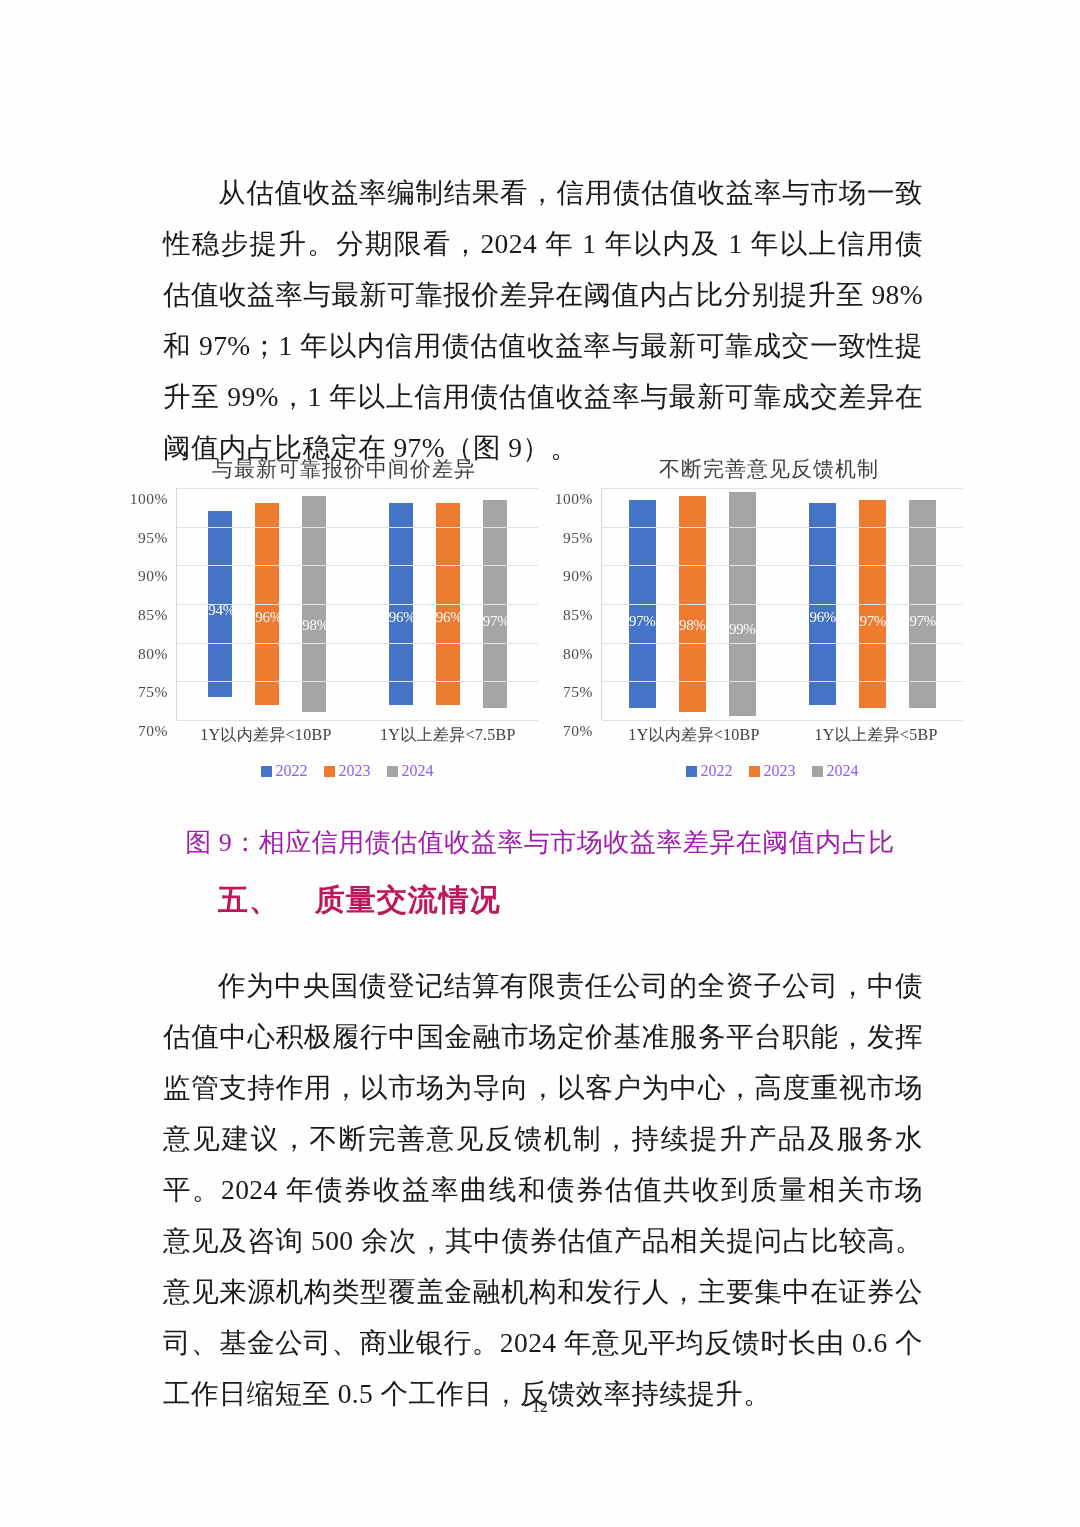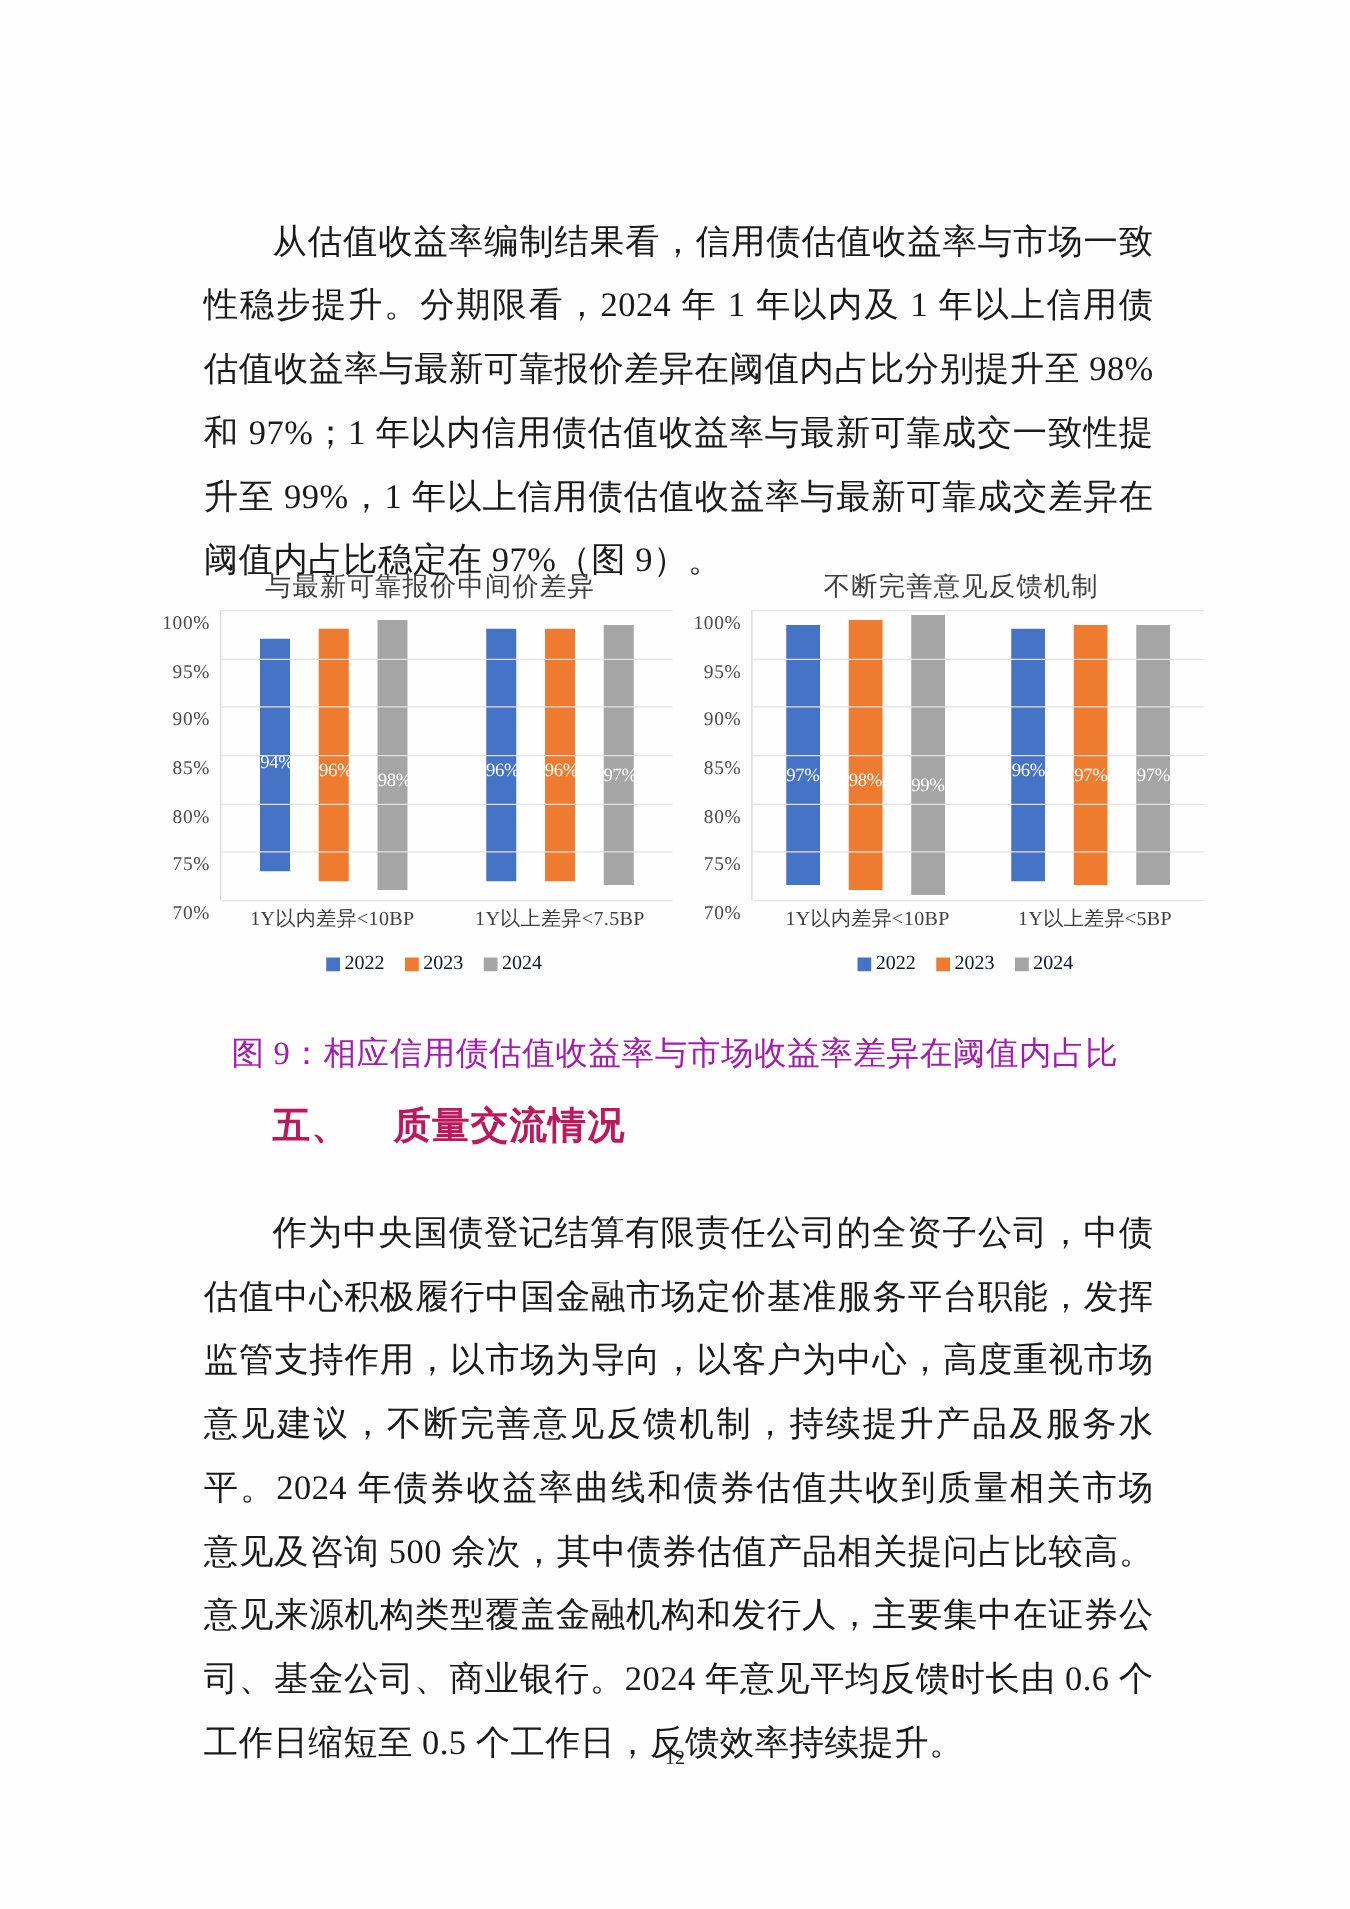--- a/index.html
+++ b/index.html
@@ -144,21 +144,21 @@
     justify-content: center;
     align-items: center;
     gap: 16px;
     padding-left: 34px;
   }
   .legend-item {
     display: flex;
     align-items: center;
     gap: 4px;
     font-size: 16px;
-    color: #0f172a;
+    color: #8b5cf6;
     font-family: "Liberation Serif", serif;
   }
   .legend-swatch {
     width: 11px;
     height: 11px;
     display: inline-block;
   }
 
   .cat-axis {
     position: relative;

